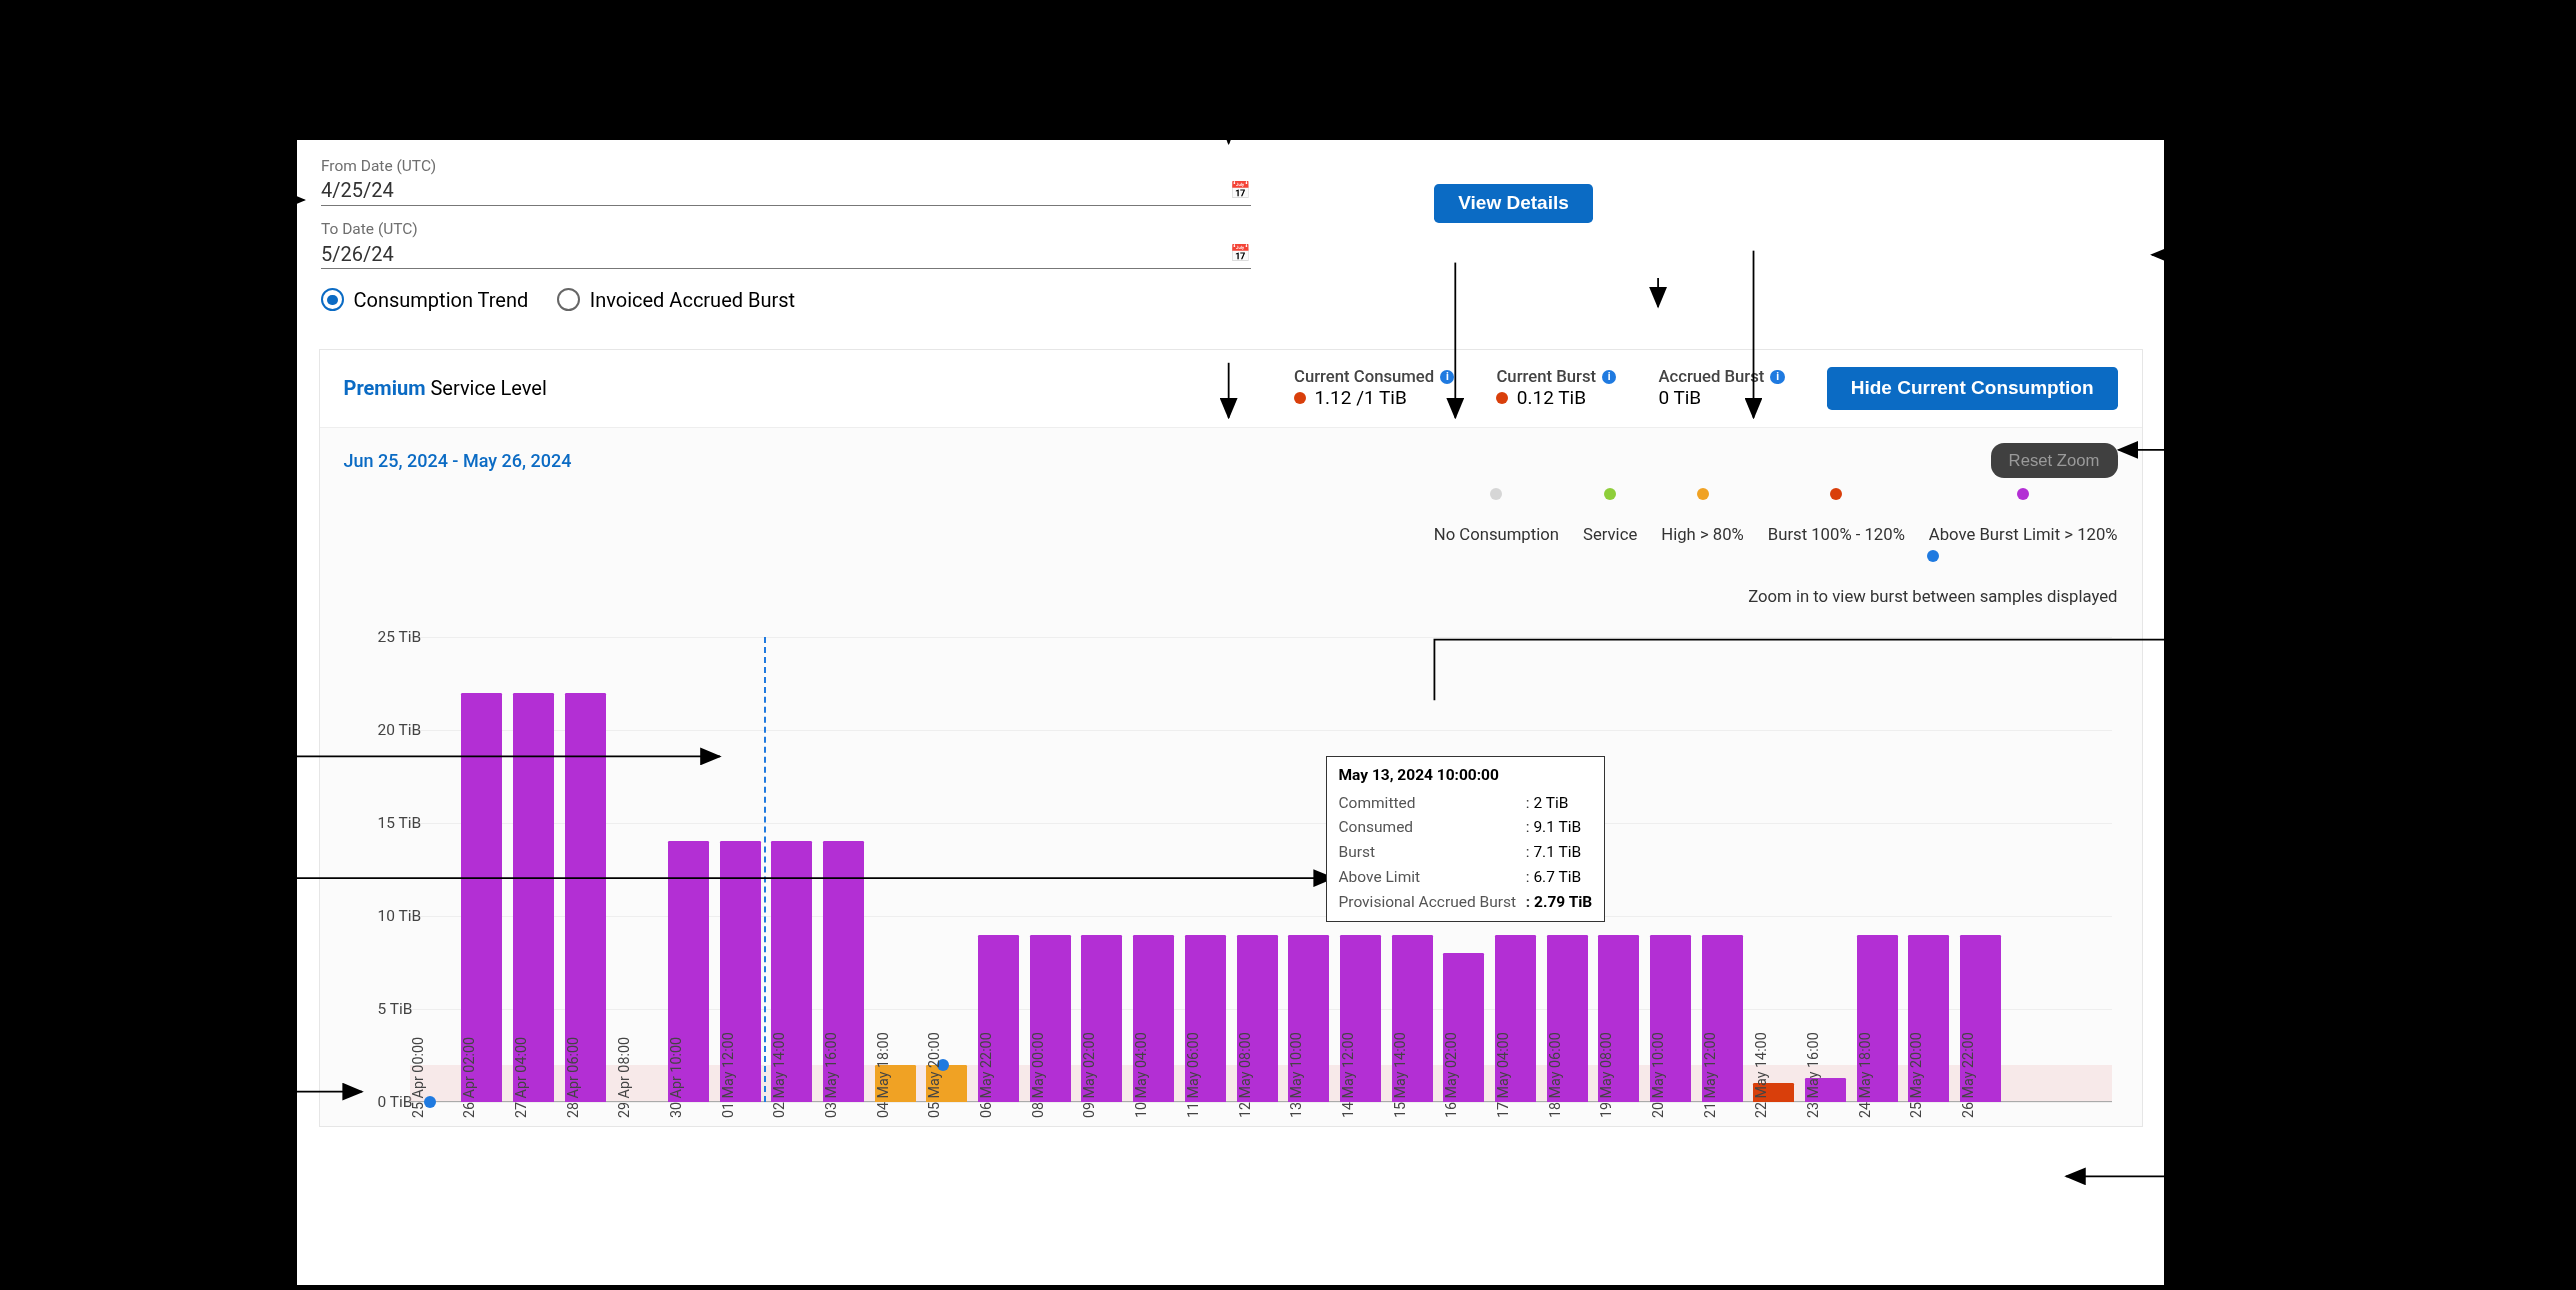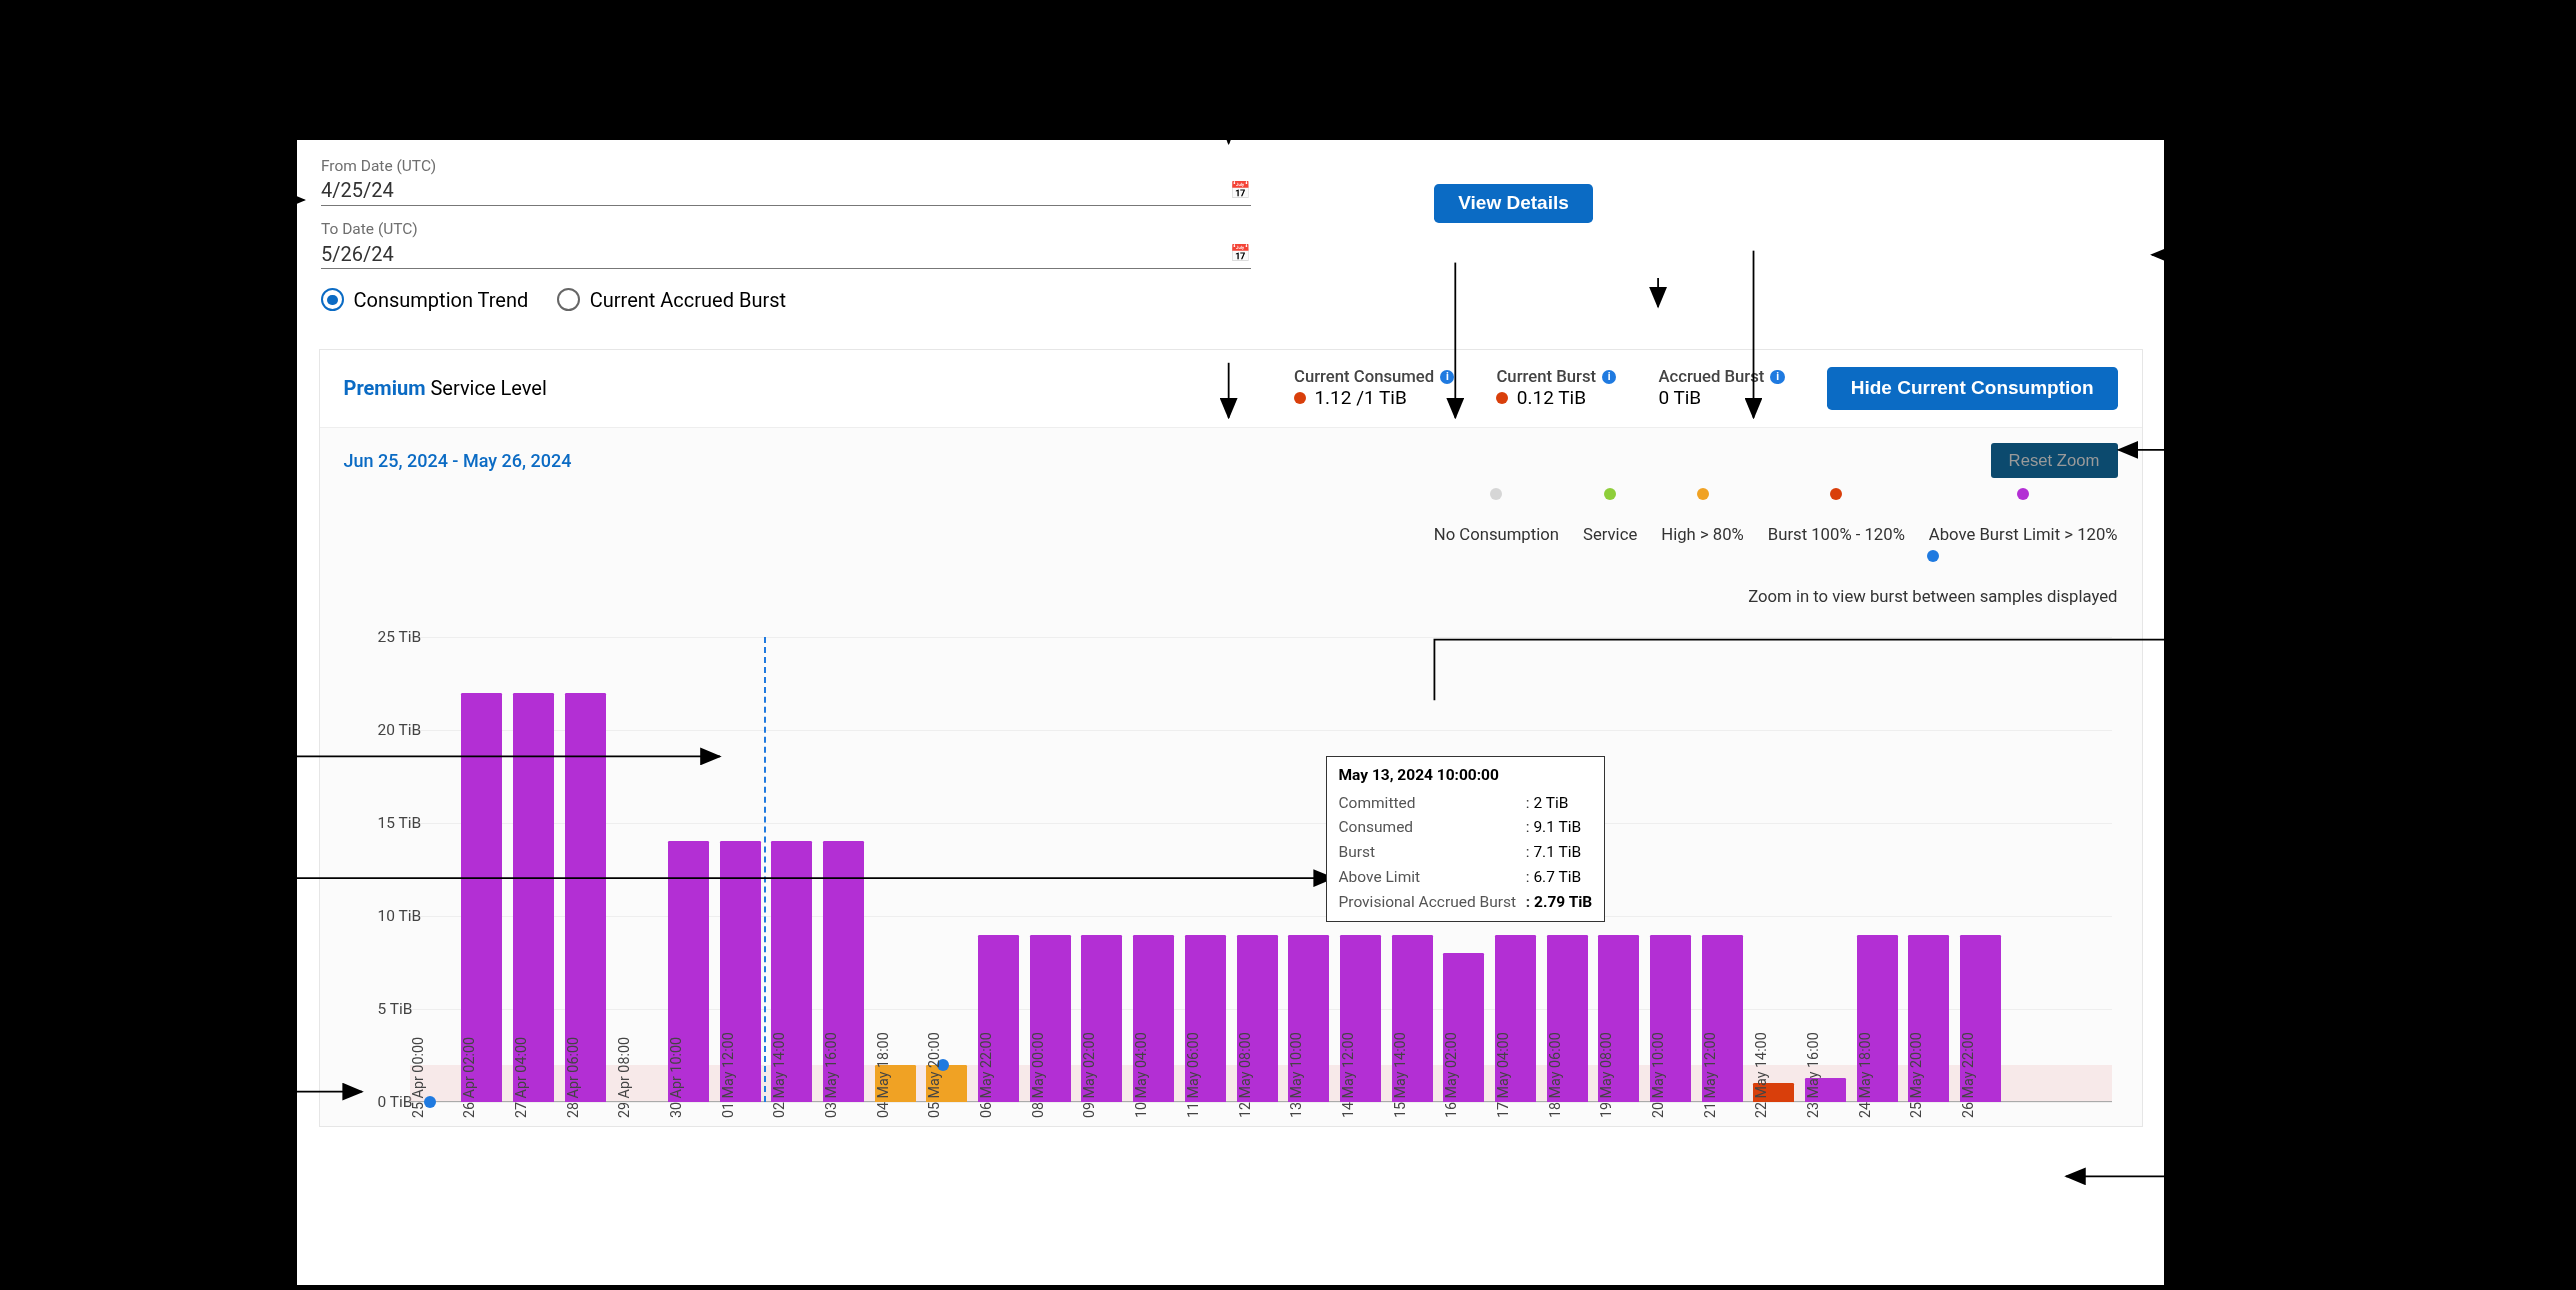--- a/index.html
+++ b/index.html
@@ -96,22 +96,22 @@
   .dot.red { background:#d93f0b; }
   .btn-wide {
     background:#0b6bc4; color:#fff; font-weight:700; font-size:19px;
     padding:10.7px 24px; border-radius:4.8px; border:none; cursor:pointer;
     white-space:nowrap;
   }
   .panel-body { padding: 15.5px 24px 24px 24px; }
   .range-row { display:flex; align-items:center; }
   .range-text { color:#0b6bc4; font-size:18px; font-weight:500; }
   .reset-btn {
-    margin-left:auto; background:#0c4a6e; color:#9a9a9a; font-size:16.7px;
-    padding:7.2px 18px; border-radius:3px; border:none;
+    margin-left:auto; background:#404040; color:#9a9a9a; font-size:16.7px;
+    padding:7.2px 18px; border-radius:13px; border:none;
   }
   .legend { text-align:right; margin-top:10.7px; font-size:16.7px; color:#333; line-height:1.8; }
   .legend .row { display:flex; justify-content:flex-end; gap:24px; flex-wrap:wrap; }
   .legend .item { display:flex; align-items:center; gap:20px;flex-direction:column; }
   .sw { width:12px; height:12px; border-radius:50%; display:inline-block; }
   .sw.gray{background:#d6d6d6;} .sw.green{background:#8ece3a;} .sw.orange{background:#f0a224;}
   .sw.darkorange{background:#d93f0b;} .sw.purple{background:#b32fd4;} .sw.blue{background:#1f7ae0;}
 
   .chart {
     position: relative;
@@ -236,21 +236,21 @@
 
   <div class="radio-row">
     <div class="radio-item">
       <span class="radio-dot">
           <span class="inner"></span>
         </span>
       <span>Consumption Trend</span>
     </div>
     <div class="radio-item">
       <span class="radio-dot off"></span>
-      <span>Current Accrued Burst</span>
+      <span>Invoiced Accrued Burst</span>
     </div>
   </div>
 
   <div class="panel">
     <div class="panel-head">
       <div class="sl-title">
         <span class="premium">Premium</span><span> Service Level</span>
       </div>
       <div class="stats">
         <div>

